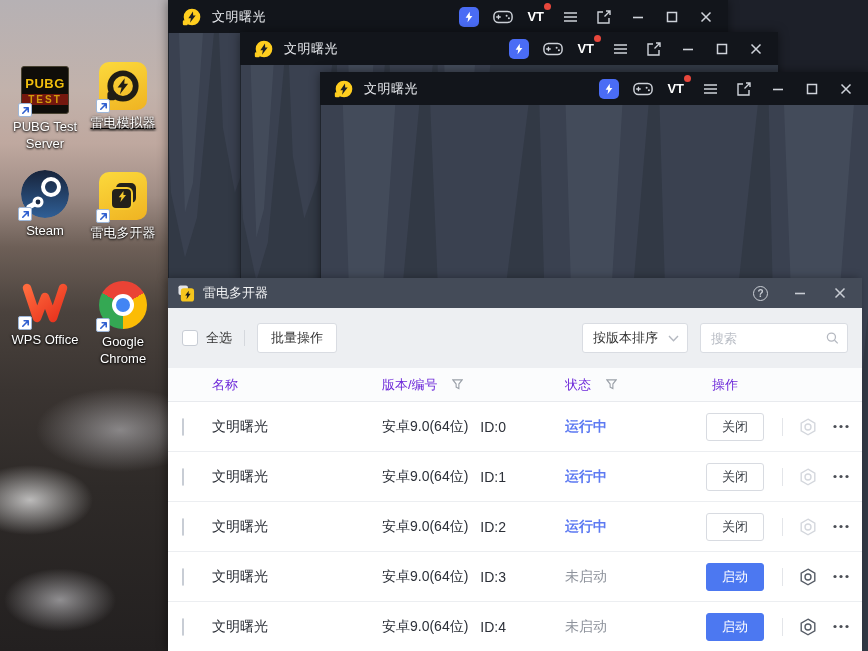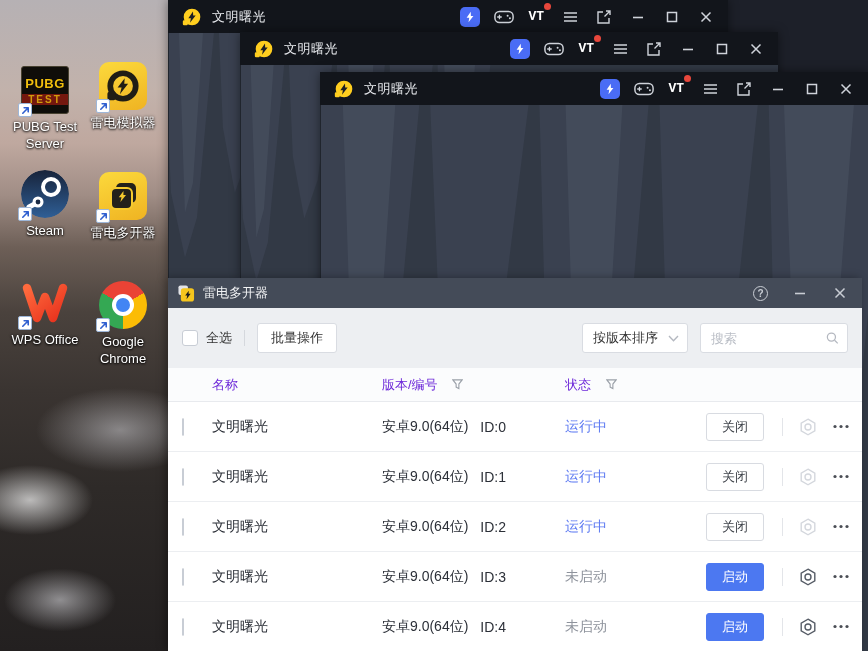--- a/index.html
+++ b/index.html
@@ -38,21 +38,21 @@
   .chrome-art::before { content:""; position:absolute; left:13px; top:13px; width:22px; height:22px;
     background:#fff; border-radius:50%; }
   .chrome-art::after { content:""; position:absolute; left:17px; top:17px; width:14px; height:14px;
     background:#4285f4; border-radius:50%; }
 
   
   .emu-window { position:absolute; box-shadow:0 0 10px rgba(0,0,0,.45); }
   .emu-titlebar { height:33px; background:#12151b; display:flex; align-items:center;
     padding:0 12px 0 14px; gap:10px; }
   .emu-title { color:#e8eaee; font-size:13px; letter-spacing:.5px; }
-  .emu-actions { margin-left:auto; display:flex; align-items:center; gap:14px;font-family:Liberation Mono, monospace; }
+  .emu-actions { margin-left:auto; display:flex; align-items:center; gap:14px; }
   .ticon { width:20px; height:20px; display:flex; align-items:center; justify-content:center; cursor:pointer; }
   .boost { background:#4a6cf5; border-radius:5px; }
   .vt { position:relative; color:#fff; font-weight:bold; font-size:13px; width:auto; padding-right:2px; }
   .vt .dot { position:absolute; right:-5px; top:-4px; width:7px; height:7px; border-radius:50%; background:#e8473c; }
   .emu-body { position:absolute; top:33px; left:0; right:0; bottom:0; background:#323945;
     border-left:1px solid rgba(0,0,0,.35); overflow:hidden; }
   .emu-body svg { display:block; }
 
   .w1 { left:168px; top:0;  width:560px; height:278px; z-index:2; }
   .w2 { left:240px; top:32px; width:538px; height:246px; z-index:3; }
@@ -92,21 +92,21 @@
   .col-status { width:141px; flex:none; display:flex; align-items:center; gap:15px; }
   .col-act { flex:1; display:flex; align-items:center; padding-left:6px; }
 
   .mrow { height:50px; display:flex; align-items:center; padding:0 14px;
     border-bottom:1px solid #eceef1; background:#fff; font-size:14px; color:#2c3038; }
   .mrow .col-ver { gap:12px; }
   .mrow .col-act { padding-left:0; }
   .act-btn { width:58px; height:28px; border-radius:3px; font-size:13px; cursor:pointer; font-family:inherit; }
   .running .act-btn { background:#fff; border:1px solid #d8dbe1; color:#3c4047; }
   .stopped .act-btn { background:#4c78f1; border:1px solid #4c78f1; color:#fff; }
-  .running .col-status { color:#5d7af2; }
+  .running .col-status { color:#5d7af2;font-weight:bold; }
   .stopped .col-status { color:#8e939c; }
   .act-divider { width:1px; height:18px; background:#e3e5e9; margin:0 14px 0 18px; }
   .gear { width:22px; height:22px; display:flex; align-items:center; justify-content:center;
     margin-left:0; cursor:pointer; }
   .running .gear svg { stroke:#d4d7dd; }
   .stopped .gear svg { stroke:#565c66; }
   .more { width:20px; height:20px; display:flex; align-items:center; justify-content:center;
     margin-left:12px; cursor:pointer; }
 </style>
 </head>
@@ -125,21 +125,21 @@
       </div>
       <span class="shortcut">
         <svg width="9" height="9" viewBox="0 0 10 10">
             <path d="M2 8 L8 2 M8 2 H3.5 M8 2 V6.5" stroke="#2f5fd0" stroke-width="1.8" fill="none" stroke-linecap="round"></path>
           </svg>
       </span>
     </div>
     <div class="dlabel">PUBG Test Server</div>
   </div>
 
-  <div class="dicon" style="left:84px;top:62px;">
+  <div class="dicon" style="left:84px;top:62px;text-decoration:underline;">
     <div class="art">
       <div class="ld-art">
         <svg width="34" height="34" viewBox="0 0 24 24">
           <circle cx="12" cy="12" r="9" fill="none" stroke="#201d15" stroke-width="4"></circle>
           <rect x="1" y="16" width="6" height="6" rx="1.5" fill="#201d15"></rect>
           <path d="M13.2 6.5 L8.2 13 h2.8 L9.8 17.8 15.6 10.4 h-2.7 Z" fill="#201d15"></path>
         </svg>
       </div>
       <span class="shortcut">
         <svg width="9" height="9" viewBox="0 0 10 10">
@@ -485,20 +485,21 @@
         <svg width="11" height="11" viewBox="0 0 12 12">
             <path d="M1 1 H11 L7.5 5.5 V10.5 L4.5 8.8 V5.5 Z" fill="none" stroke="#9aa0a8" stroke-width="1.2"></path>
           </svg>
       </span>
       <span class="col-status">
         <span>状态</span>
         <svg width="11" height="11" viewBox="0 0 12 12">
             <path d="M1 1 H11 L7.5 5.5 V10.5 L4.5 8.8 V5.5 Z" fill="none" stroke="#9aa0a8" stroke-width="1.2"></path>
           </svg>
       </span>
+      <span class="col-act">操作</span>
     </div>
 
     <div class="mrow running">
       <span class="col-cb"><span class="cb"></span></span>
       <span class="col-name">文明曙光</span>
       <span class="col-ver">
         <span>安卓9.0(64位)</span>
         <span>ID:0</span>
       </span>
       <span class="col-status">运行中</span>

